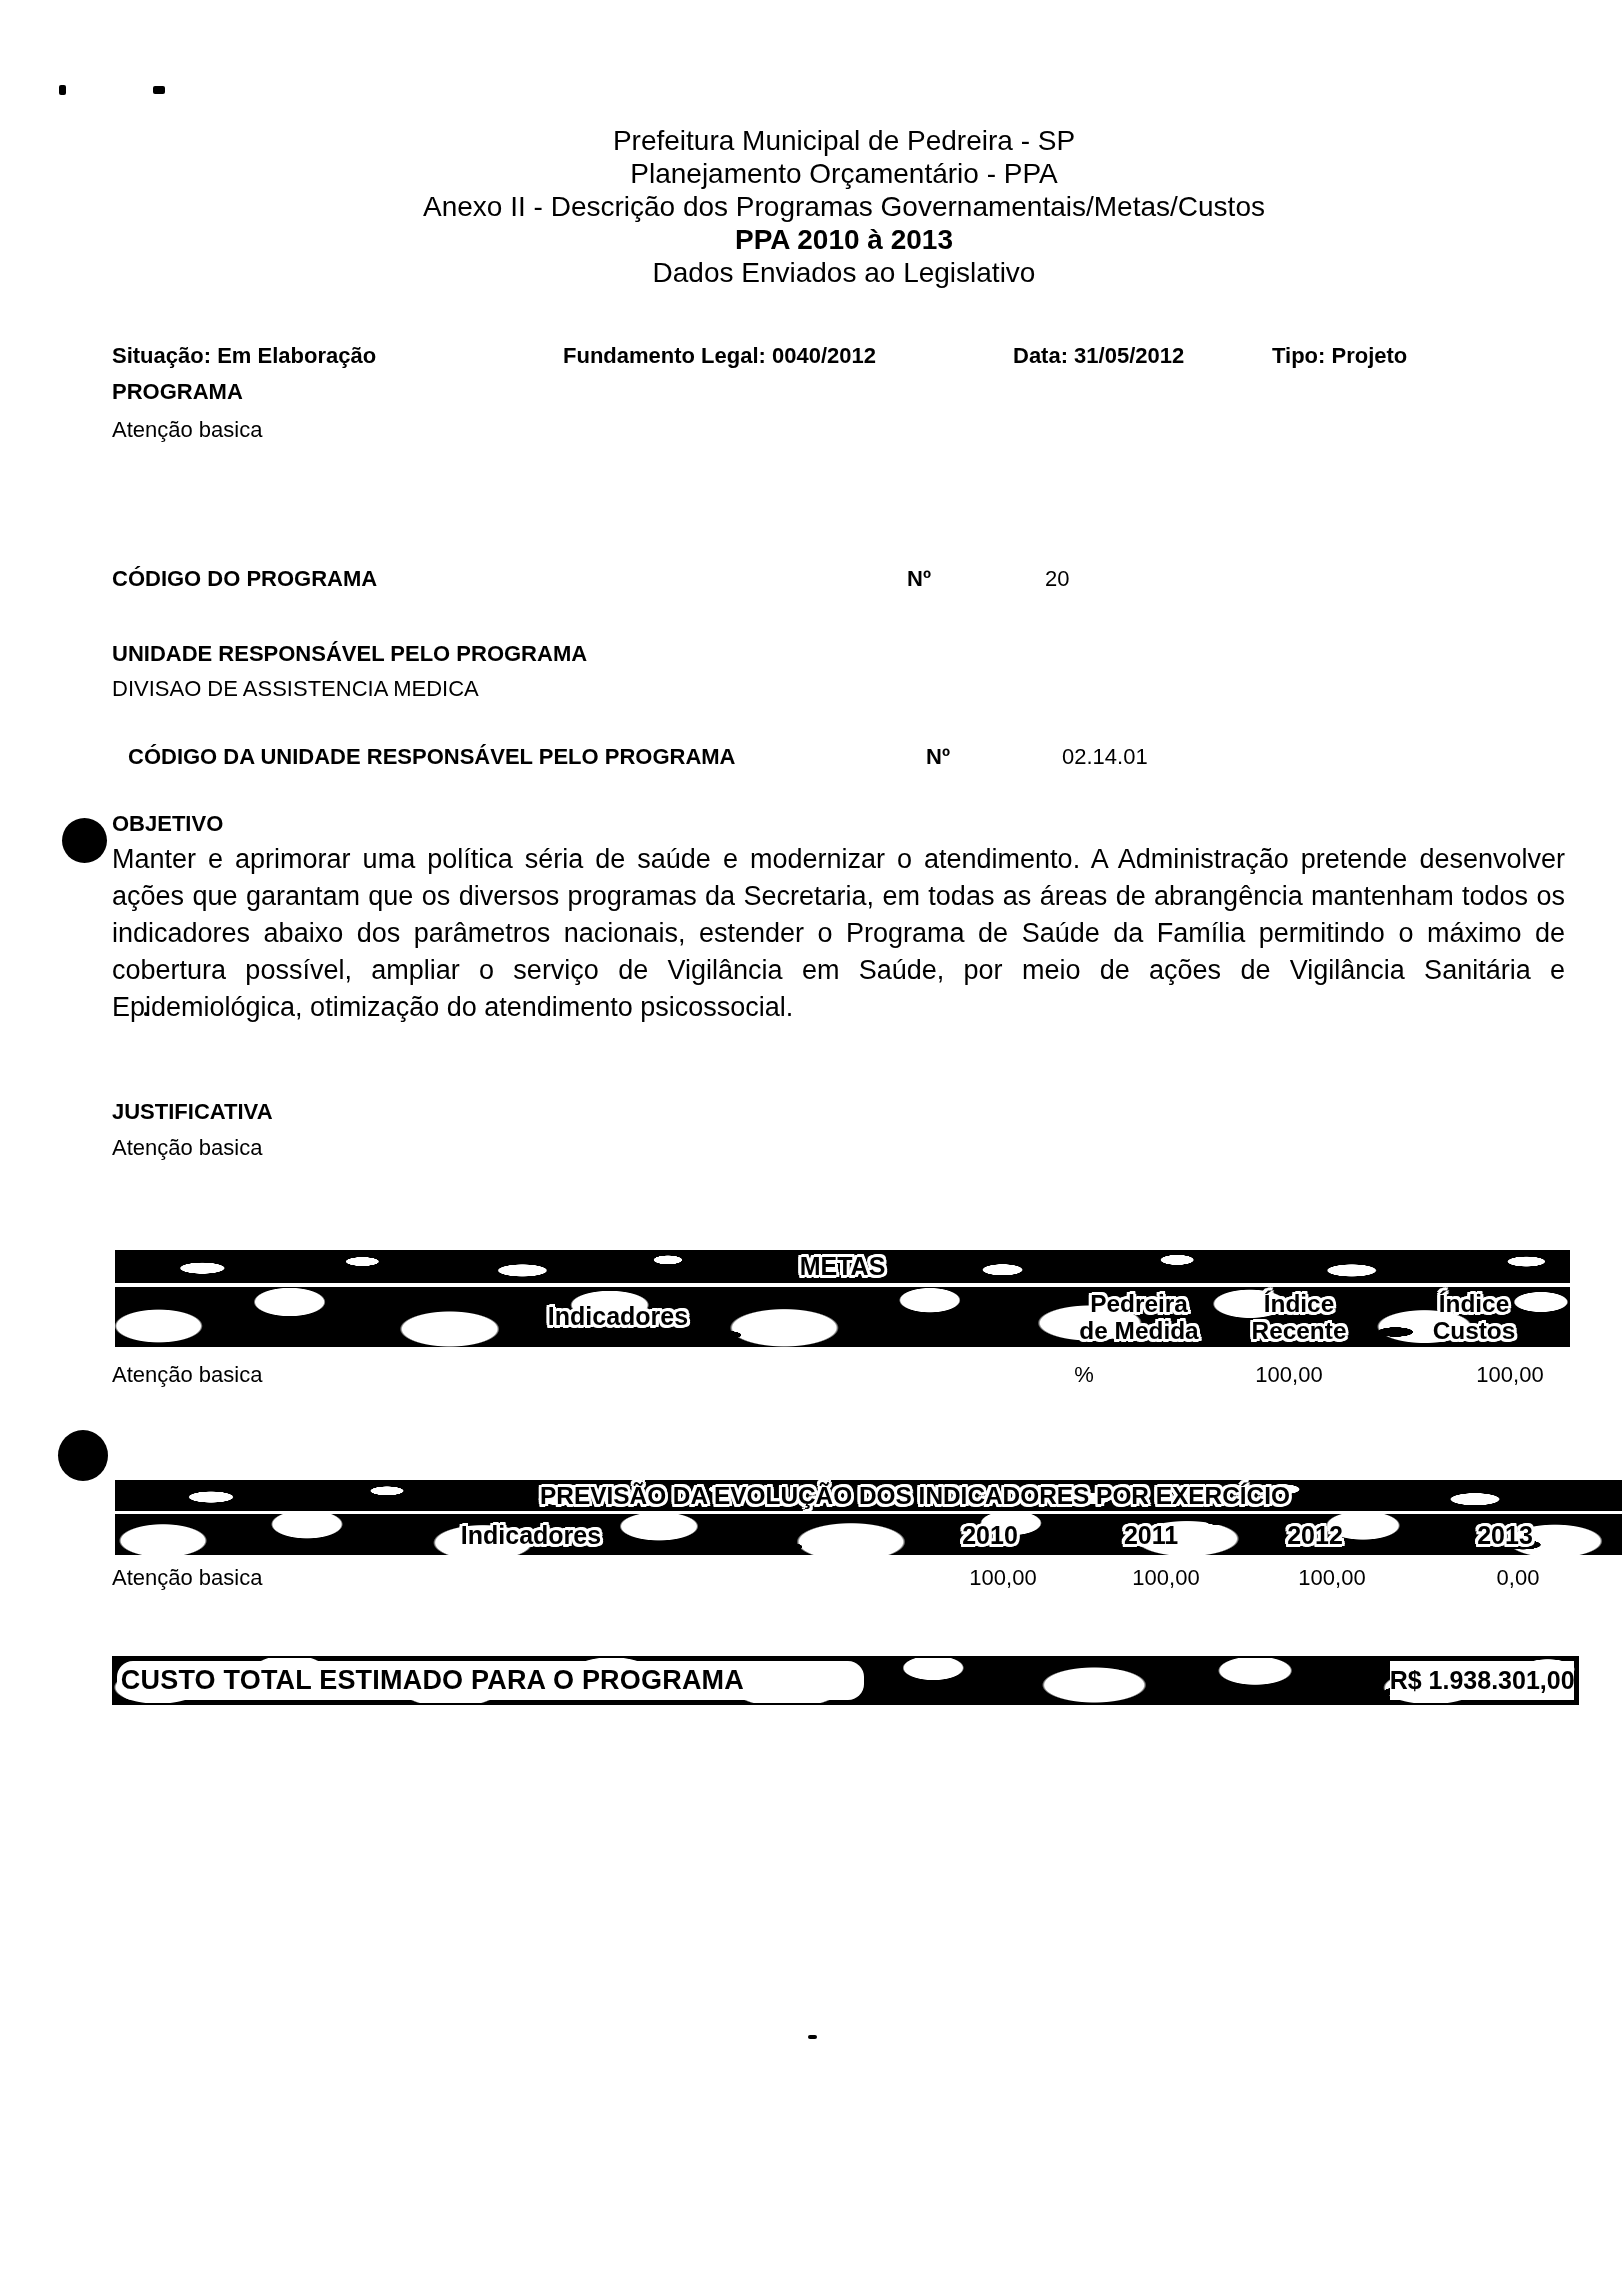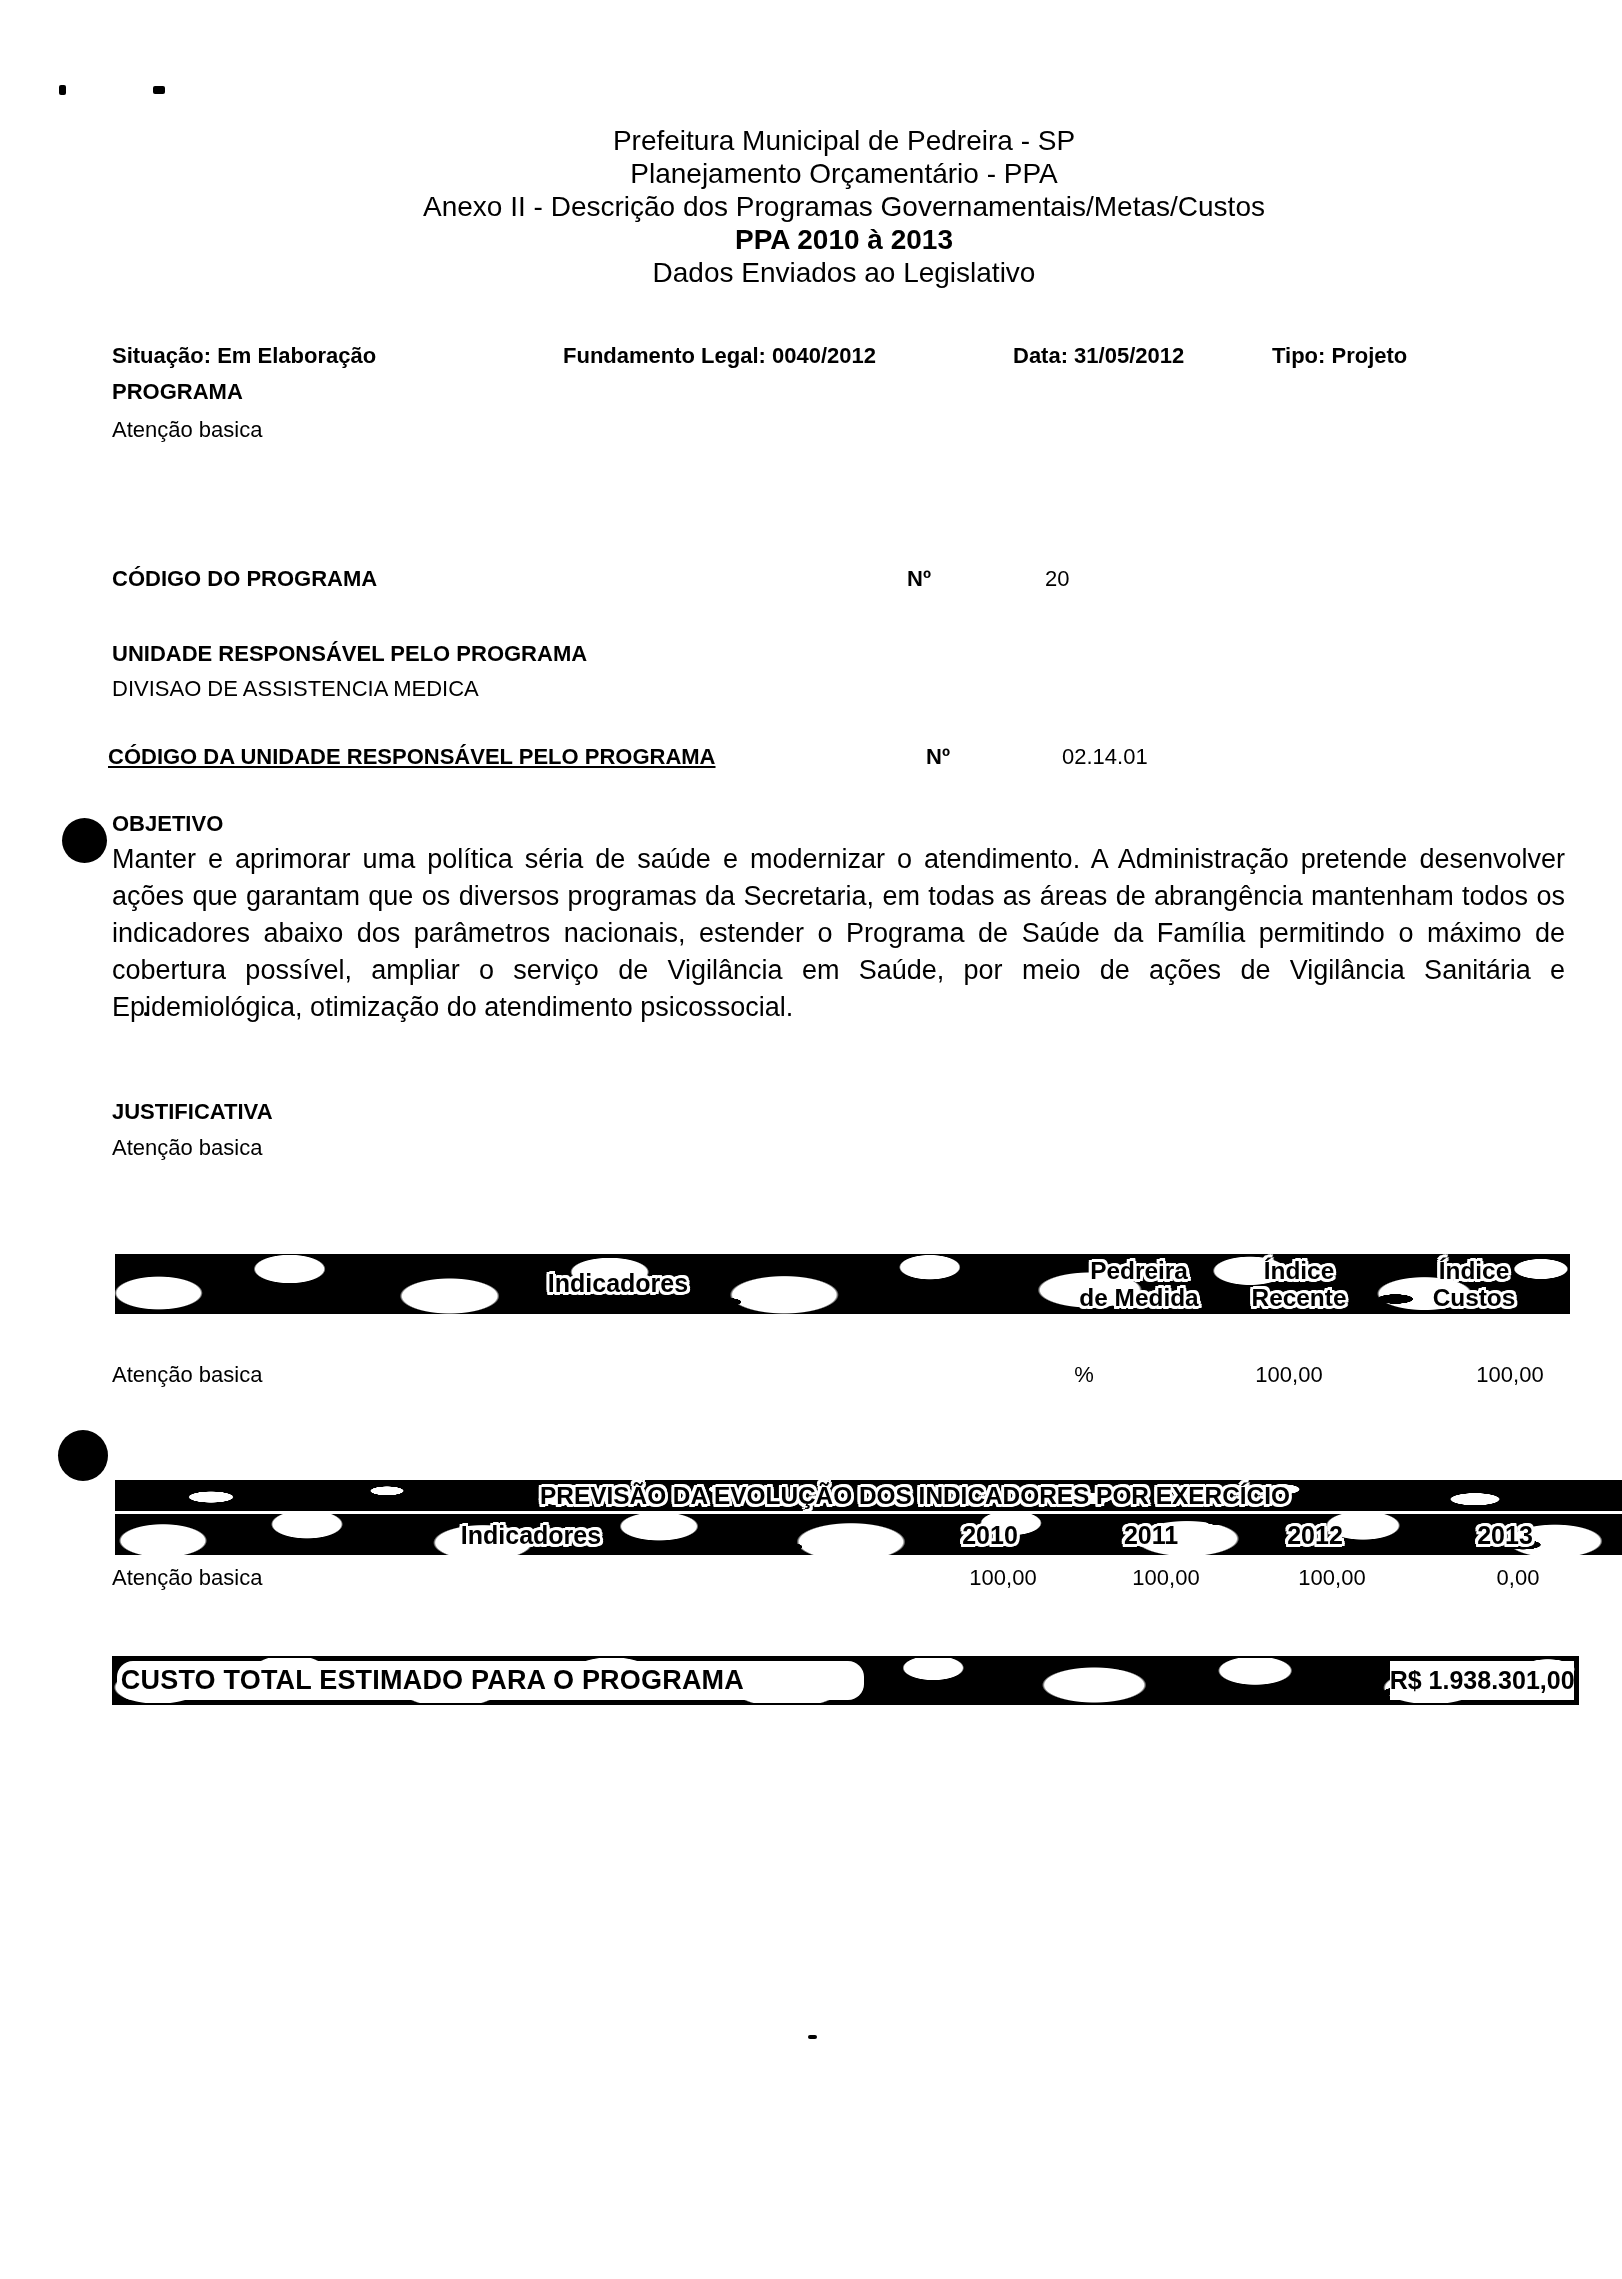--- a/index.html
+++ b/index.html
@@ -97,31 +97,34 @@
   <div class="abs t28 b" style="left:112px;top:376px;">PROGRAMA</div>
   <div class="abs t28" style="left:112px;top:414px;">Atenção basica</div>
 
   <div class="abs t28 b" style="left:112px;top:563px;">CÓDIGO DO PROGRAMA</div>
   <div class="abs t28 b" style="left:907px;top:563px;">Nº</div>
   <div class="abs t28" style="left:1045px;top:563px;">20</div>
 
   <div class="abs t28 b" style="left:112px;top:638px;">UNIDADE RESPONSÁVEL PELO PROGRAMA</div>
   <div class="abs t28" style="left:112px;top:673px;">DIVISAO DE ASSISTENCIA MEDICA</div>
 
-  <div class="abs t28 b" style="left:108px;top:741px;text-decoration:underline;">CÓDIGO DA UNIDADE RESPONSÁVEL PELO PROGRAMA</div>
+  <div class="abs t28 b" style="left:128px;top:741px;">CÓDIGO DA UNIDADE RESPONSÁVEL PELO PROGRAMA</div>
   <div class="abs t28 b" style="left:926px;top:741px;">Nº</div>
   <div class="abs t28" style="left:1062px;top:741px;">02.14.01</div>
 
   <div class="abs t28 b" style="left:112px;top:808px;">OBJETIVO</div>
   <div class="objetivo-text">Manter e aprimorar uma política séria de saúde e modernizar o atendimento. A Administração pretende desenvolver ações que garantam que os diversos programas da Secretaria, em todas as áreas de abrangência mantenham todos os indicadores abaixo dos parâmetros nacionais, estender o Programa de Saúde da Família permitindo o máximo de cobertura possível, ampliar o serviço de Vigilância em Saúde, por meio de ações de Vigilância Sanitária e Epidemiológica, otimização do atendimento psicossocial.</div>
 
   <div class="abs t28 b" style="left:112px;top:1096px;">JUSTIFICATIVA</div>
   <div class="abs t28" style="left:112px;top:1132px;">Atenção basica</div>
 
   <div class="abs" style="left:115px;top:1250px;width:1455px;">
+    <div class="noise-sparse" style="height:33px;position:relative;">
+      <span class="halo banner-title" style="line-height:33px;">METAS</span>
+    </div>
     <div style="height:3.9px;background:#fff;"></div>
     <div class="noise-dense" style="height:60px;position:relative;">
       <span class="abs halo cc" style="left:503px;top:15.6px;font-size:25px;">Indicadores</span>
       <span class="abs halo cc" style="left:1024px;top:2.9px;font-size:24.4px;line-height:27px;">
         <span style="display:block;">Pedreira</span>
         <span style="display:block;">de Medida</span>
       </span>
       <span class="abs halo cc" style="left:1184px;top:2.9px;font-size:24.4px;line-height:27px;">
         <span style="display:block;">Índice</span>
         <span style="display:block;">Recente</span>

